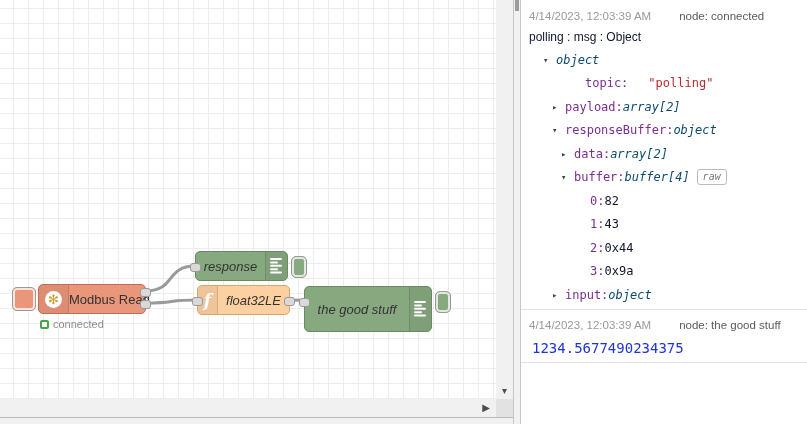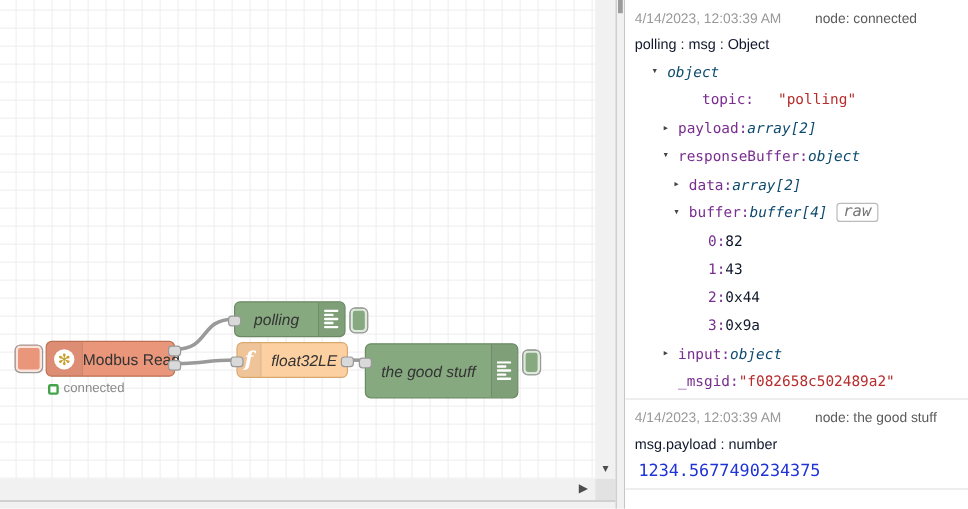--- a/index.html
+++ b/index.html
@@ -75,21 +75,21 @@
   .msg-date { color:#999; }
   .msg-node { color:#5b5b5b; }
   .msg-topic { color:#0f172a; font-size:12px; height:22px; display:flex; align-items:center; }
   .tree { font-family:"DejaVu Sans Mono", monospace; font-size:12px; }
   .tree-row { height:23.5px; display:flex; align-items:center; white-space:nowrap; }
   .tw { display:inline-block; width:13px; font-size:9px; color:#444; text-align:left; cursor:pointer; }
   .tkey { color:#792e90; }
   .tval-string { color:#b72c2c; }
   .tval-number { color:#0f172a; }
   .tval-meta { color:#0c4a6e; font-style:italic; }
-  .raw-badge { margin-left:7px; font-size:13px; font-style:italic; color:#777;
+  .raw-badge { margin-left:7px; font-size:10px; font-style:italic; color:#777;
                border:1px solid #bbb; border-radius:3px; padding:0 5px; line-height:14px;
                background:#fff; cursor:pointer; }
   .msg-payload-number { font-family:"DejaVu Sans Mono", monospace; font-size:14px;
                         color:#2033d6; height:24px; display:flex; align-items:center; padding-left:3px; }
 </style>
 </head>
 <body>
 
 <div id="app">
 
@@ -116,21 +116,21 @@
         <div class="flow-node" style="left: 195px; top: 251px; width: 93px; height: 30px; background: rgb(135, 169, 128); border-color: rgb(107, 138, 99);">
           <div class="icon-sect right" style="width: 22px;">
             <svg width="13" height="16" viewBox="0 0 13 16">
               <rect x="0" y="0" width="12" height="2" rx="1" fill="#fff"></rect>
               <rect x="0" y="3.4" width="8" height="2" rx="1" fill="#fff"></rect>
               <rect x="0" y="6.8" width="12" height="2" rx="1" fill="#fff"></rect>
               <rect x="0" y="10.2" width="8" height="2" rx="1" fill="#fff"></rect>
               <rect x="0" y="13.6" width="12" height="2" rx="1" fill="#fff"></rect>
             </svg>
           </div>
-          <div class="node-label italic" style="margin-right: 22px;">polling</div>
+          <div class="node-label italic" style="margin-right: 22px;">response</div>
           <div class="port" style="left: -6px; top: 10.5px;"></div>
           <div class="node-button" style="left: 95px; top: 4px; width: 16px; height: 22px; background: rgb(135, 169, 128);"></div>
         </div>
         <div class="flow-node" style="left: 197px; top: 285px; width: 93px; height: 30px; background: rgb(253, 208, 162); border-color: rgb(217, 166, 110);">
           <div class="icon-sect left" style="width: 20px;">
             <div class="func-f">f</div>
           </div>
           <div class="node-label italic" style="margin-left: 20px;">float32LE</div>
           <div class="port" style="left: -6px; top: 10.5px;"></div>
           <div class="port" style="right: -6px; top: 10.5px;"></div>
@@ -221,29 +221,23 @@
           <div class="tree-row" style="padding-left: 48px;">
             <span class="tw"></span>
             <span class="tkey">3: </span>
             <span class="tval-number">0x9a</span>
           </div>
           <div class="tree-row" style="padding-left: 23px;">
             <span class="tw">▸</span>
             <span class="tkey">input: </span>
             <span class="tval-meta">object</span>
           </div>
-          <div class="tree-row" style="padding-left: 23px;">
-            <span class="tw"></span>
-            <span class="tkey">_msgid: </span>
-            <span class="tval-string">"f082658c502489a2"</span>
-          </div>
         </div>
       </div>
       <div class="debug-msg">
         <div class="msg-meta">
           <span class="msg-date">4/14/2023, 12:03:39 AM</span>
           <span class="msg-node">node: the good stuff</span>
         </div>
-        <div class="msg-topic">msg.payload : number</div>
         <div class="msg-payload-number">1234.5677490234375</div>
       </div>
     </div>
 </div>
 
 </body></html>

